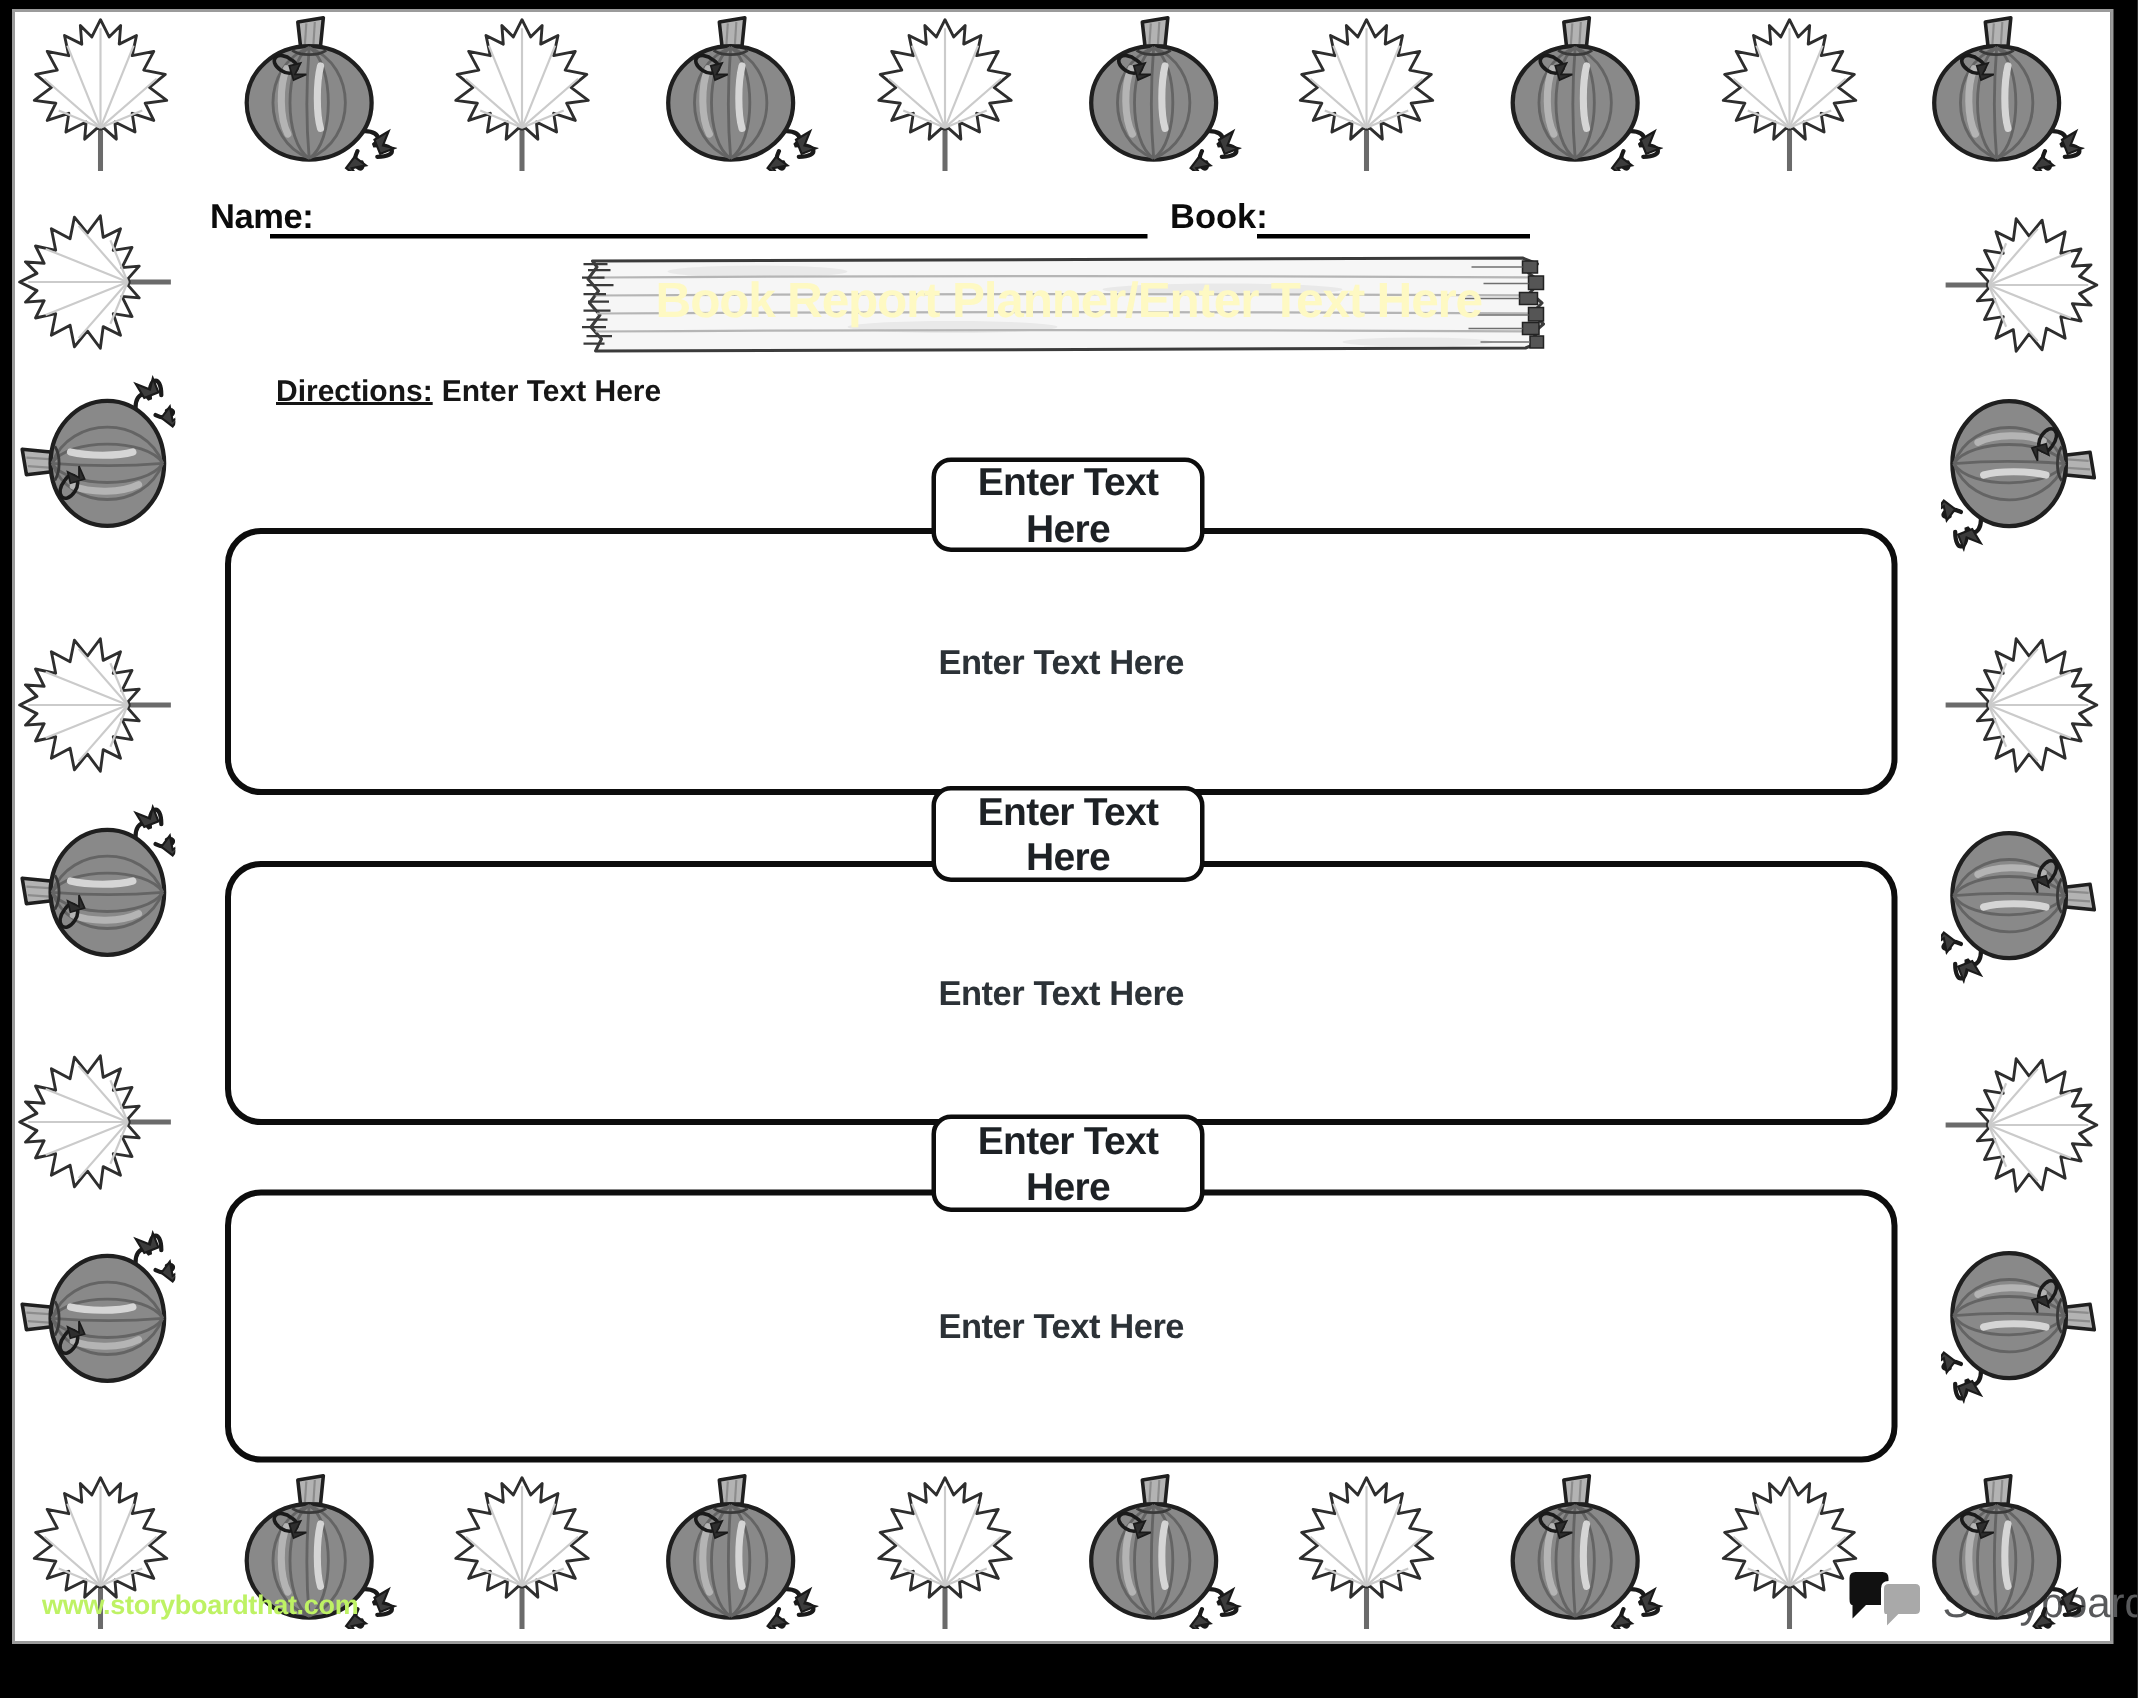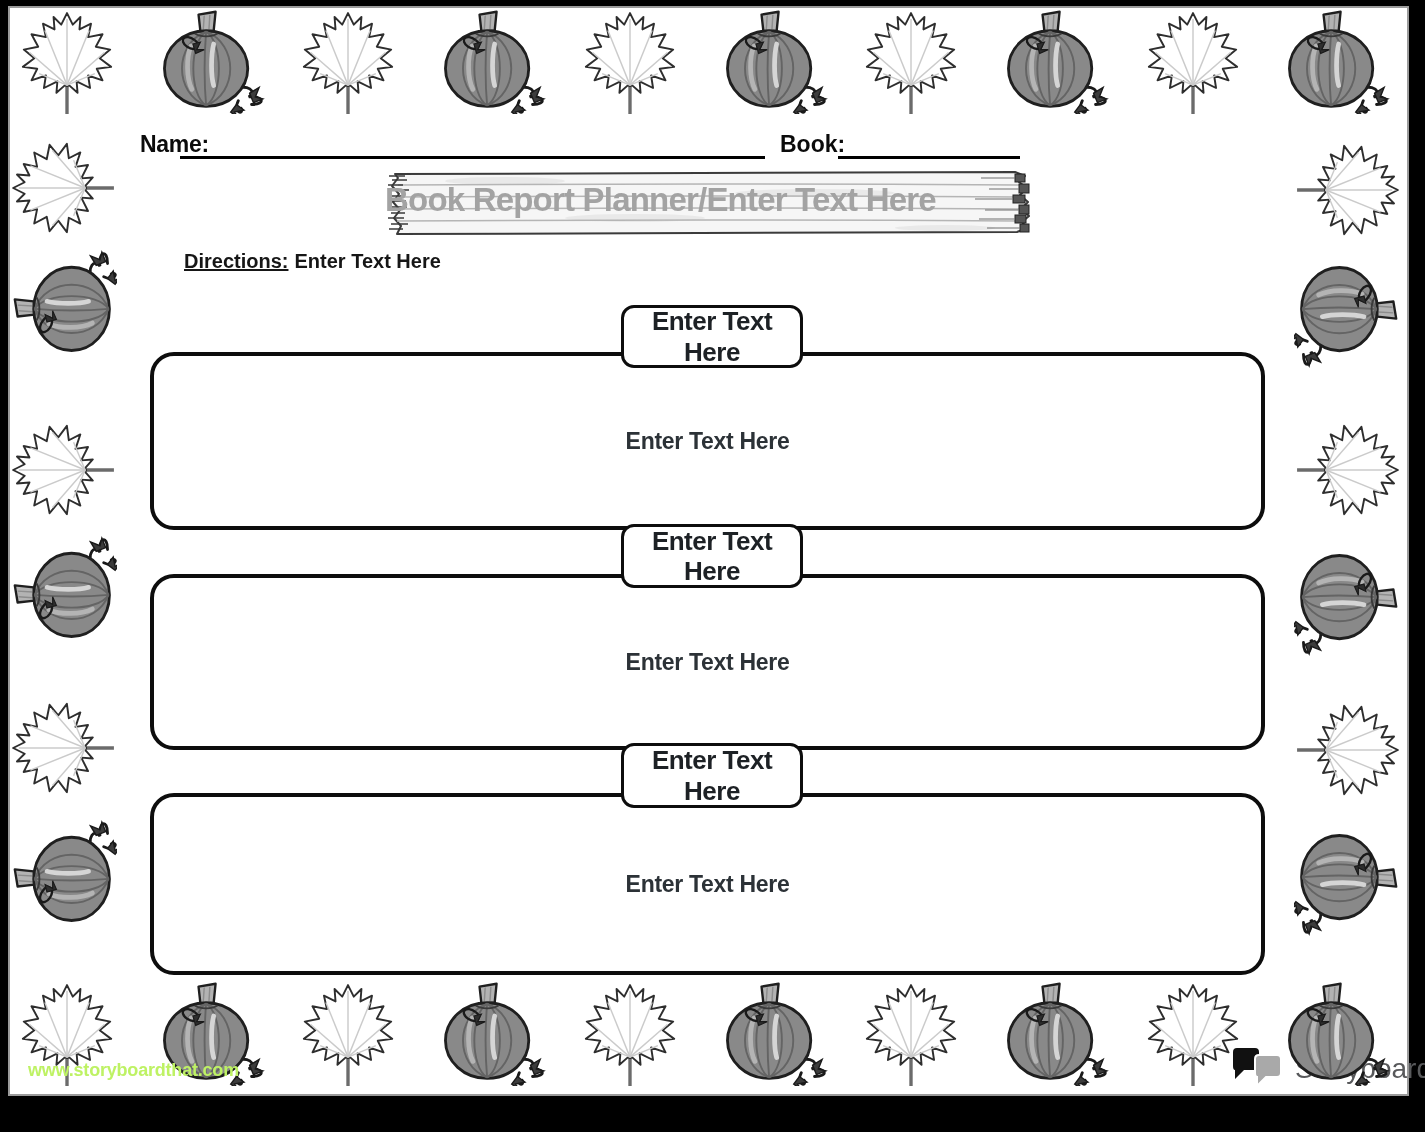--- a/index.html
+++ b/index.html
@@ -12,22 +12,22 @@
 
   
   #name-label{position:absolute;left:140px;top:131px;font-size:23px;font-weight:bold;color:#0b0b0b;letter-spacing:-0.3px;}
   #name-line{position:absolute;left:180px;top:133px;width:585px;height:23px;border-bottom:3px solid #000;}
   #date-label{position:absolute;left:780px;top:131px;font-size:23px;font-weight:bold;color:#0b0b0b;}
   #date-line{position:absolute;left:838px;top:133px;width:182px;height:23px;border-bottom:3px solid #000;}
 
   
   #banner{position:absolute;left:385px;top:168px;width:655px;height:70px;}
   #banner svg{position:absolute;left:0;top:0;}
-  #title{position:absolute;left:0;top:13px;width:655px;text-align:left;
-         font-size:33px;font-weight:bold;color:#a3a3a3;letter-spacing:-0.8px;}
+  #title{position:absolute;left:0;top:13px;width:655px;text-align:center;
+         font-size:33px;font-weight:bold;color:#fef9c3;letter-spacing:-0.8px;}
 
   
   #directions{position:absolute;left:140px;top:250px;font-size:20px;color:#161616;margin-left:44px;}
   #directions .lbl{font-weight:bold;text-decoration:underline;}
   #directions .txt{font-weight:600;margin-left:6px;}
 
   
   .section-box{position:absolute;left:150px;width:1107px;border:4px solid #0d0d0d;border-radius:24px;
                background:#fff;display:flex;align-items:center;justify-content:center;}
   .section-box .body-text{font-size:23px;font-weight:bold;color:#2c3237;letter-spacing:-0.3px;}

